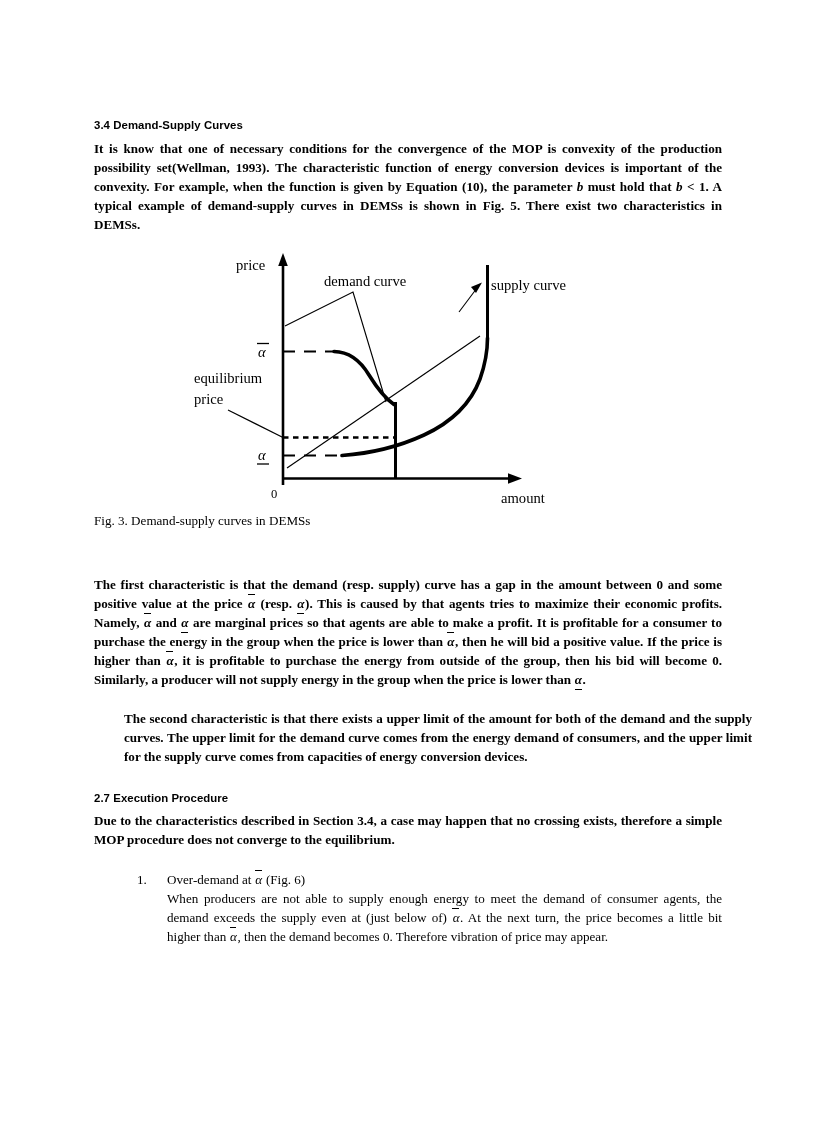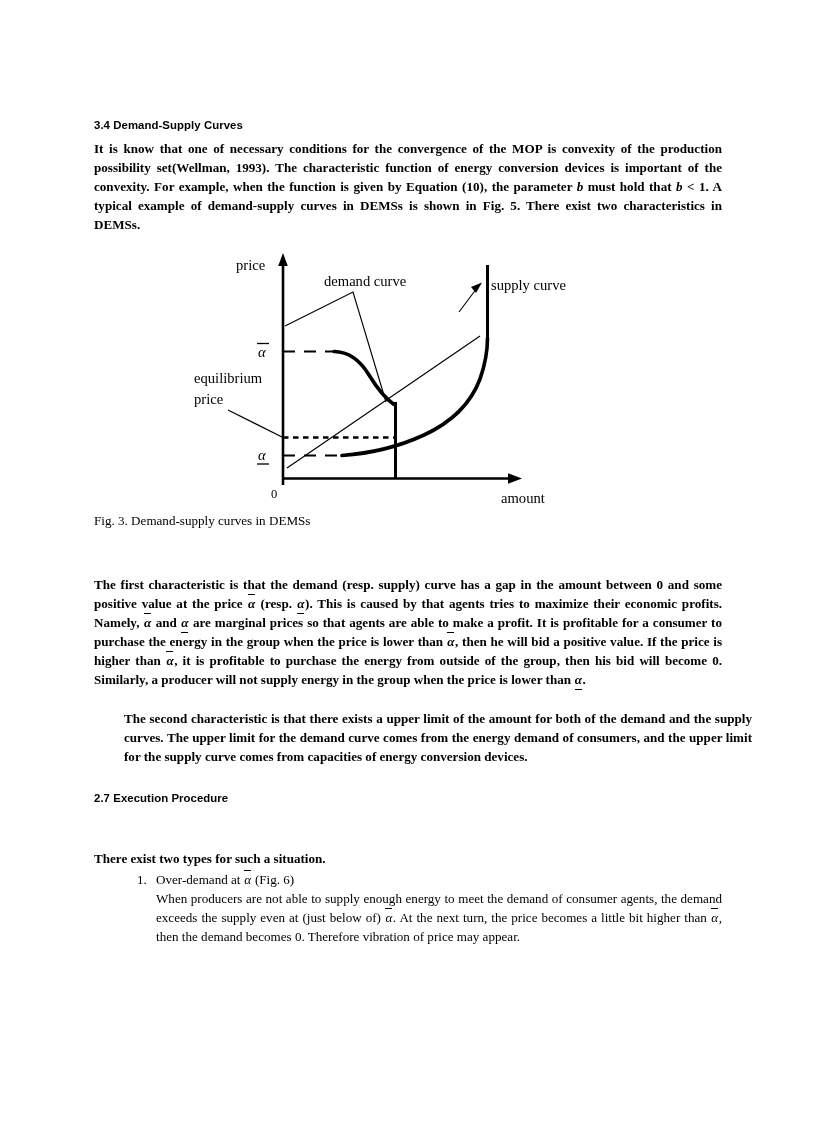--- a/index.html
+++ b/index.html
@@ -114,21 +114,21 @@
     line-height: 19.05px;
   }
   .listitem .num {
     position: absolute;
     left: 0;
     top: 0;
     width: 26px;
     text-align: left;
   }
   .listitem .itembody {
-    margin-left: 19px;
+    margin-left: 30px;
     text-align: justify;
     text-align-last: left;
   }
   
   .figure {
     position: absolute;
     left: 76px;
     top: 240px;
     width: 636px;
     height: 270px;
@@ -221,21 +221,21 @@
   </div>
 
   <div class="cap" style="left:94px; top:512px;">Fig. 3. Demand-supply curves in DEMSs</div>
 
   <div class="para last-line-left" style="left:94px; top:575px;"><span>The first characteristic is that the demand (resp. supply) curve has a gap in the amount between 0 and some positive value at the price </span><span class="ovl">α</span><span> (resp. </span><span class="unl">α</span><span>). This is caused by that agents tries to maximize their economic profits. Namely, </span><span class="ovl">α</span><span> and </span><span class="unl">α</span><span> are marginal prices so that agents are able to make a profit. It is profitable for a consumer to purchase the energy in the group when the price is lower than </span><span class="ovl">α</span><span>, then he will bid a positive value. If the price is higher than </span><span class="ovl">α</span><span>, it is profitable to purchase the energy from outside of the group, then his bid will become 0. Similarly, a producer will not supply energy in the group when the price is lower than </span><span class="unl">α</span><span>.</span></div>
 
   <div class="para last-line-left" style="left:84px; top:709px;margin-left:40px;">The second characteristic is that there exists a upper limit of the amount for both of the demand and the supply curves. The upper limit for the demand curve comes from the energy demand of consumers, and the upper limit for the supply curve comes from capacities of energy conversion devices.</div>
 
   <div class="sect-head" style="left:94px; top:792px;">2.7  Execution Procedure</div>
 
-
-  <div class="para nojust" style="left:94px; top:849px;">There exist two types for such a situation.</div>
+  <div class="para last-line-left" style="left:94px; top:811px;">Due to the characteristics described in Section 3.4, a case may happen that no crossing exists, therefore a simple MOP procedure does not converge to the equilibrium.</div>
+
 
   <div class="listitem" style="left:137px; top:870px;">
     <span class="num">1.</span>
     <div class="itembody"><span>Over-demand at </span><span class="ovl">α</span><span> (Fig. 6)</span><br><span>When producers are not able to supply enough energy to meet the demand of consumer agents, the demand exceeds the supply even at (just below of) </span><span class="ovl">α</span><span>. At the next turn, the price becomes a little bit higher than </span><span class="ovl">α</span><span>, then the demand becomes 0. Therefore vibration of price may appear.</span></div>
   </div>
 
 </div>
 
 </body></html>

